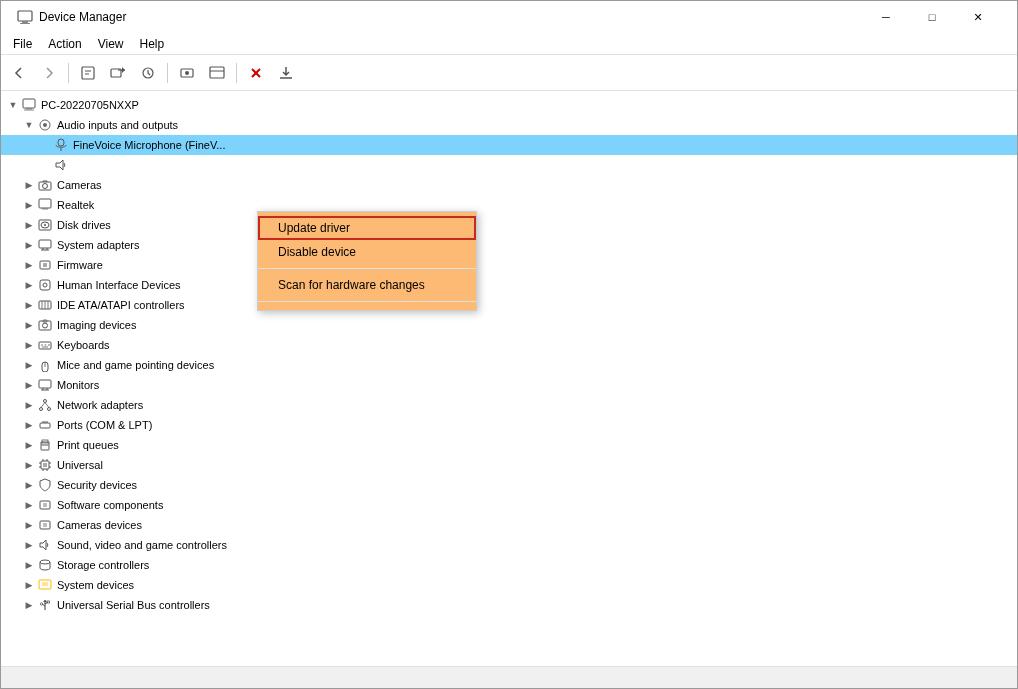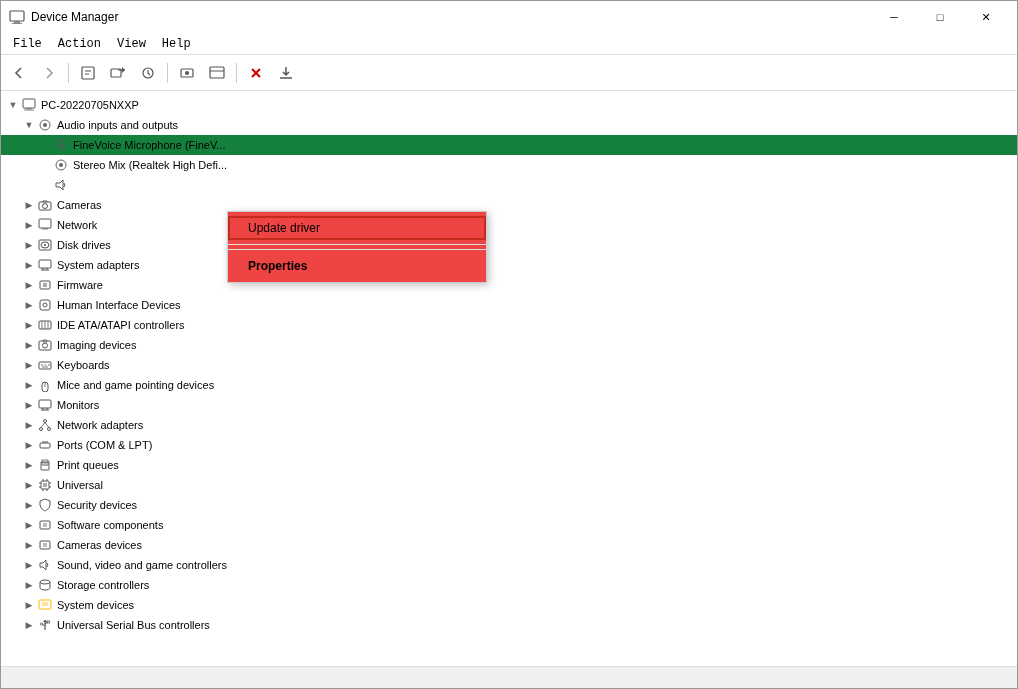--- a/index.html
+++ b/index.html
@@ -18,21 +18,21 @@
       background: #fff;
       display: flex;
       flex-direction: column;
       border: 1px solid #999;
     }
     .title-bar {
       background: #fff;
       height: 32px;
       display: flex;
       align-items: center;
-      padding: 0 8px;
+      padding: 0 16px;
       border-bottom: none;
     }
     .title-bar-icon {
       width: 16px;
       height: 16px;
       margin-right: 6px;
       display: flex;
       align-items: center;
       justify-content: center;
     }
@@ -64,21 +64,20 @@
       align-items: center;
       padding: 0 4px;
       background: #fff;
       border-bottom: 1px solid #e0e0e0;
     }
     .menu-item {
       padding: 2px 8px;
       font-size: 12px;
       cursor: pointer;
       color: #000;
-      font-family: Liberation Mono, monospace;
     }
 
     .toolbar {
       height: 36px;
       display: flex;
       align-items: center;
       padding: 2px 4px;
       background: #fff;
       border-bottom: 1px solid #e0e0e0;
       gap: 2px;
@@ -115,21 +114,21 @@
     }
 
     .tree-item {
       display: flex;
       align-items: center;
       height: 20px;
       padding-left: 4px;
       cursor: pointer;
       white-space: nowrap;
     }
-    .tree-item.highlighted { background: #15803d; }
+    .tree-item.highlighted { background: #7dd3fc; }
 
     .tree-expander {
       width: 16px;
       height: 16px;
       display: flex;
       align-items: center;
       justify-content: center;
       font-size: 9px;
       color: #666;
       flex-shrink: 0;
@@ -149,26 +148,26 @@
 
     
     .indent-0 { padding-left: 4px; }
     .indent-1 { padding-left: 20px; }
     .indent-2 { padding-left: 36px; }
 
     
     .context-menu {
       position: absolute;
       top: 120px;
-      left: 226px;
-      background: #ef4444;
+      left: 256px;
+      background: #fdba74;
       border: 1px solid #ccc;
       box-shadow: 2px 2px 8px rgba(0,0,0,0.25);
       z-index: 100;
-      width: 260px;
+      width: 220px;
       padding: 4px 0;
     }
     .ctx-item {
       padding: 5px 20px;
       font-size: 12px;
       cursor: pointer;
       display: flex;
       align-items: center;
     }
     .ctx-item.highlighted {
@@ -325,30 +324,20 @@
             <rect x="4" y="1" width="6" height="7" rx="3" fill="none" stroke="#555" stroke-width="1"></rect>
             <path d="M2 7c0 3 10 3 10 0" fill="none" stroke="#555" stroke-width="1"></path>
             <line x1="7" y1="10" x2="7" y2="13" stroke="#555" stroke-width="1"></line>
           </svg>
         </div>
         <span class="tree-label">FineVoice Microphone (FineV...</span>
       </div>
 
 
 
-      <div class="tree-item indent-2">
-        <div class="tree-expander"></div>
-        <div class="tree-icon">
-          <svg width="14" height="14" viewBox="0 0 14 14">
-            <circle cx="7" cy="7" r="5" fill="none" stroke="#666" stroke-width="1"></circle>
-            <circle cx="7" cy="7" r="2" fill="#666"></circle>
-          </svg>
-        </div>
-        <span class="tree-label">Stereo Mix (Realtek High Defi...</span>
-      </div>
 
       <div class="tree-item indent-2">
         <div class="tree-expander"></div>
         <div class="tree-icon">
           <svg width="14" height="14" viewBox="0 0 14 14">
             <polygon points="2,5 6,5 9,2 9,12 6,9 2,9" fill="none" stroke="#555" stroke-width="1"></polygon>
             <path d="M10 5a3 3 0 0 1 0 4" fill="none" stroke="#555" stroke-width="1"></path>
           </svg>
         </div>
         <span class="tree-label"></span>
@@ -367,21 +356,21 @@
       </div>
 
       <div class="tree-item indent-1">
         <div class="tree-expander">▶</div>
         <div class="tree-icon">
           <svg width="14" height="14" viewBox="0 0 14 14">
             <rect x="1" y="1" width="12" height="9" rx="1" fill="none" stroke="#555" stroke-width="1"></rect>
             <rect x="4" y="10" width="6" height="1.5" fill="#888"></rect>
           </svg>
         </div>
-        <span class="tree-label">Network</span>
+        <span class="tree-label">Realtek</span>
       </div>
 
       <div class="tree-item indent-1">
         <div class="tree-expander">▶</div>
         <div class="tree-icon">
           <svg width="14" height="14" viewBox="0 0 14 14">
             <rect x="1" y="2" width="12" height="10" rx="1" fill="none" stroke="#555" stroke-width="1"></rect>
             <ellipse cx="7" cy="7" rx="4" ry="3" fill="none" stroke="#555" stroke-width="1"></ellipse>
             <circle cx="7" cy="7" r="1" fill="#555"></circle>
           </svg>
@@ -628,24 +617,27 @@
         </div>
         <span class="tree-label">Universal Serial Bus controllers</span>
       </div>
 
     </div>
 
     <div class="context-menu">
       <div class="ctx-item highlighted">
         <span>Update driver</span>
       </div>
+      <div class="ctx-item">
+        <span>Disable device</span>
+      </div>
       <div class="ctx-sep"></div>
+      <div class="ctx-item">
+        <span>Scan for hardware changes</span>
+      </div>
       <div class="ctx-sep"></div>
-      <div class="ctx-item bold">
-        <span>Properties</span>
-      </div>
     </div>
 
   </div>
 
   <div class="status-bar">
   </div>
 </div>
 
 </body></html>

